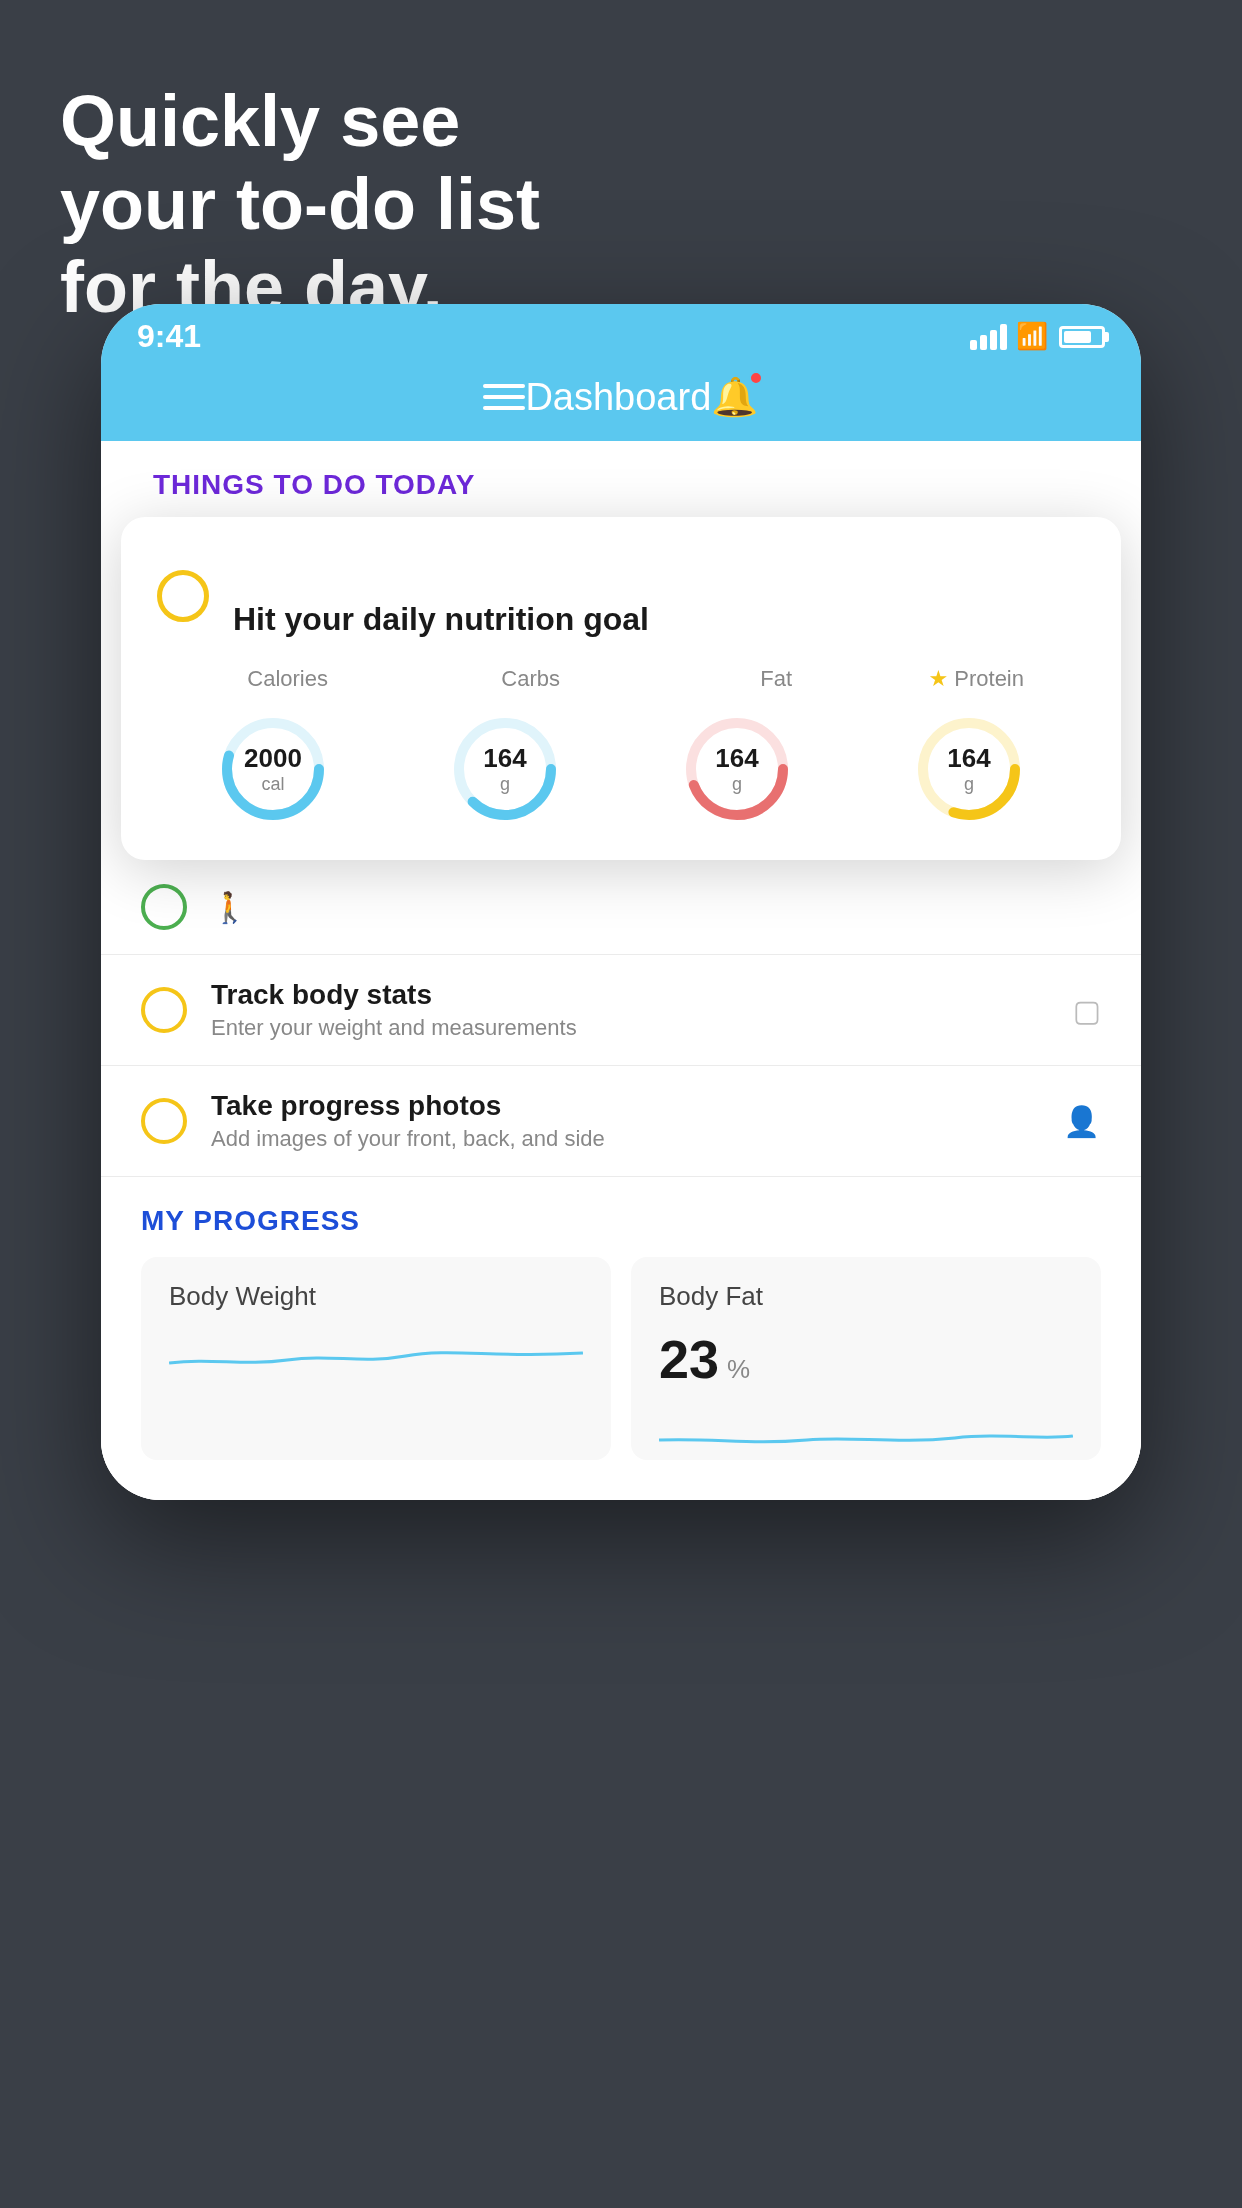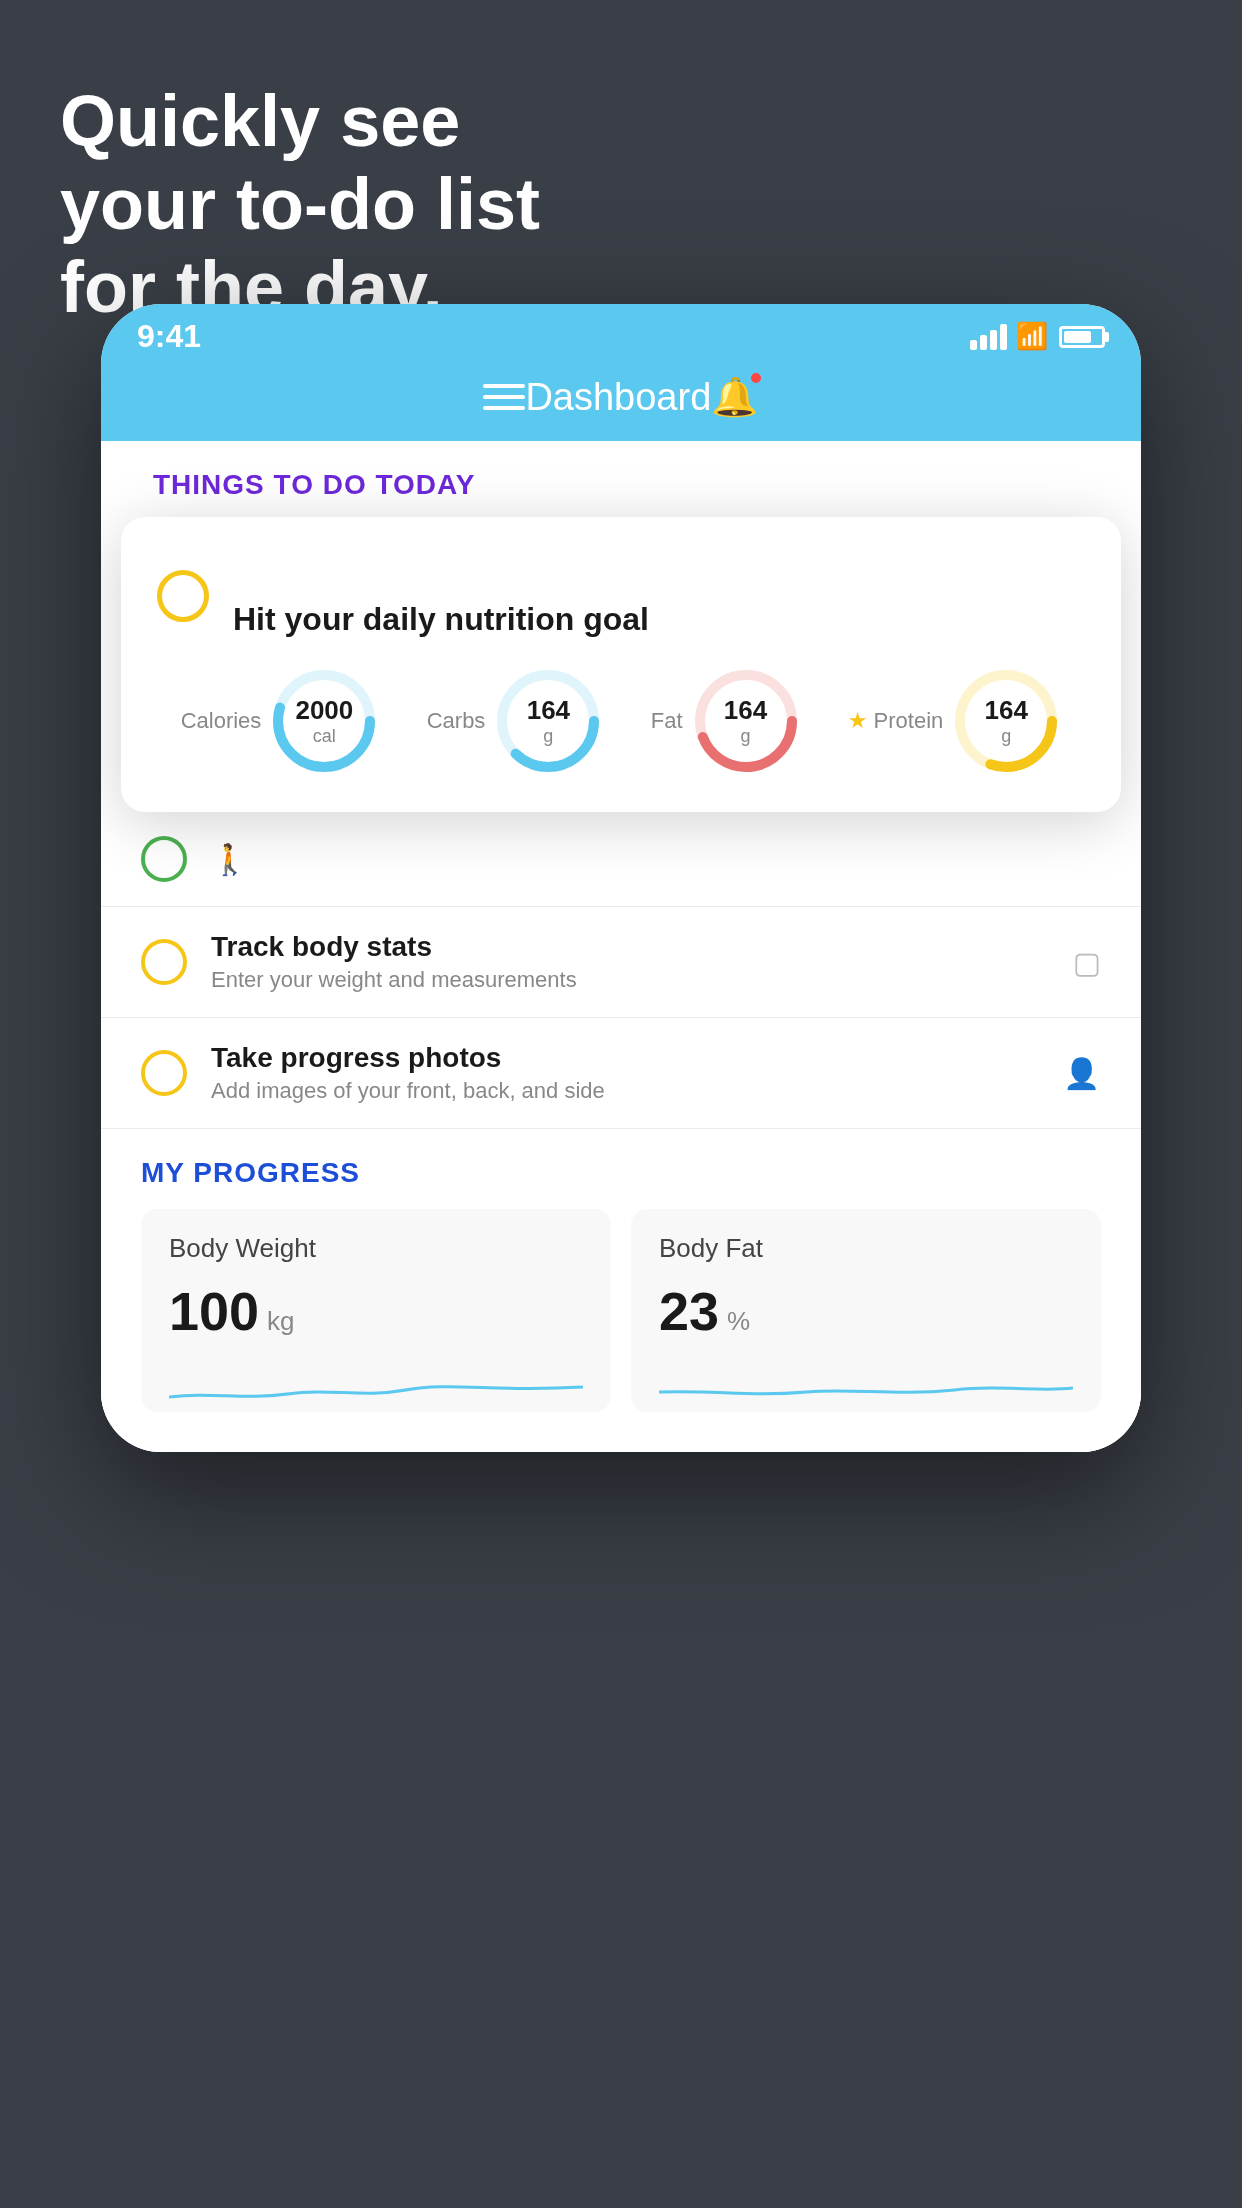--- a/index.html
+++ b/index.html
@@ -186,22 +186,23 @@
 
     
     .nutrition-circles {
       display: flex;
       justify-content: space-around;
       align-items: flex-start;
       margin-top: 10px;
     }
     .nutrition-item {
       display: flex;
-      align-items: center;
-      gap: 8px;
+      flex-direction: column;
+      align-items: flex-end;
+      gap: 22px;
     }
     .nutrition-label {
       font-size: 22px;
       color: #888;
       display: flex;
       align-items: center;
       gap: 6px;
     }
     .star-icon {
       color: #f5c518;
@@ -471,24 +472,20 @@
       </div>
 
     </div>
 
     <div class="progress-section">
       <div class="progress-header">MY PROGRESS</div>
       <div class="progress-cards">
 
         <div class="progress-card">
           <div class="progress-card-title">Body Weight</div>
-          <div class="progress-value">
-            <span class="progress-number">100</span>
-            <span class="progress-unit">kg</span>
-          </div>
           <div class="mini-chart">
             <svg viewBox="0 0 280 50" preserveAspectRatio="none">
               <path d="M0,35 C30,30 50,38 80,32 C110,26 130,36 160,28 C190,20 220,30 280,25" fill="none" stroke="#5bc8ef" stroke-width="3"></path>
             </svg>
           </div>
         </div>
 
         <div class="progress-card">
           <div class="progress-card-title">Body Fat</div>
           <div class="progress-value">

